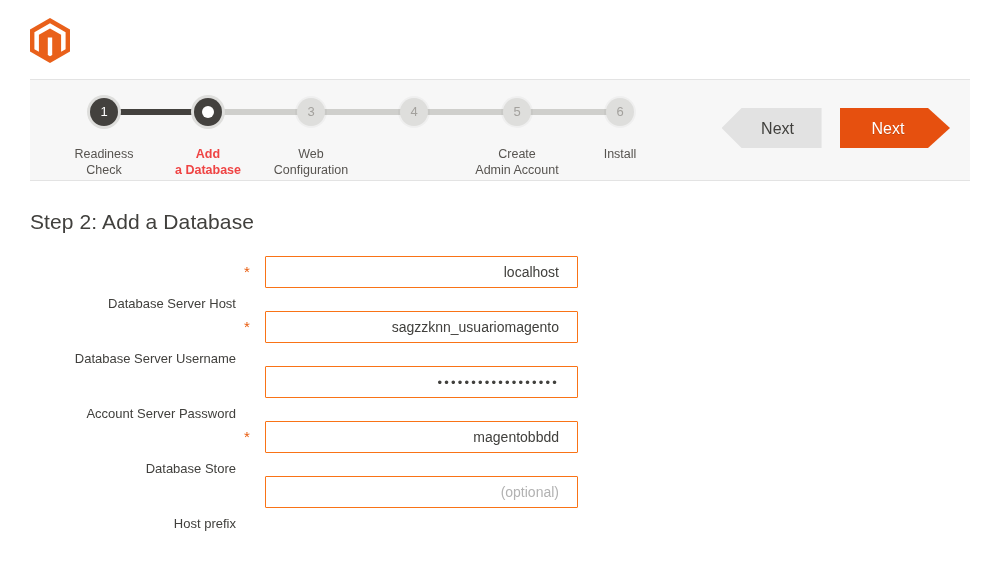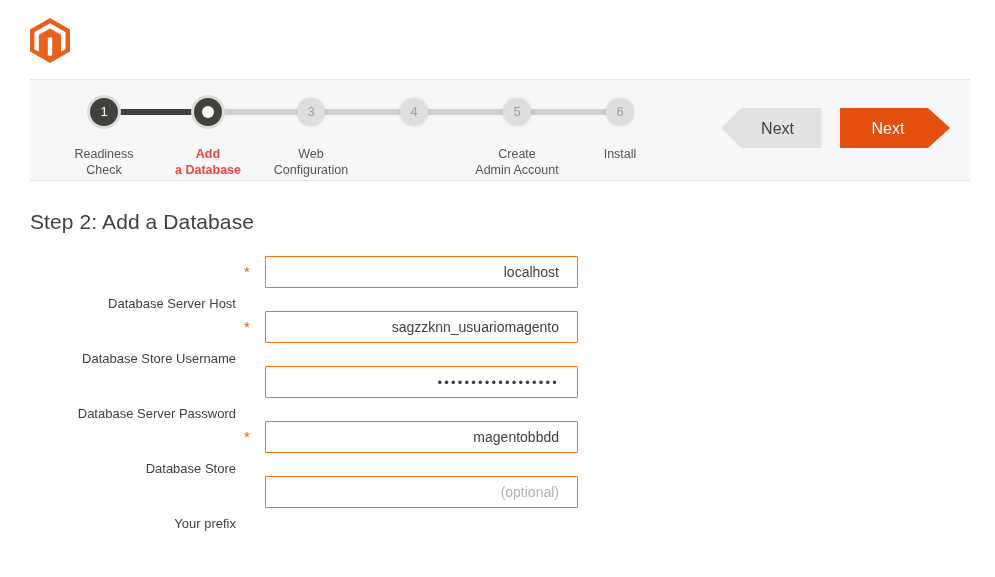--- a/index.html
+++ b/index.html
@@ -304,37 +304,37 @@
 
     <div class="form">
 
       <div class="form-row">
         <div class="field-label">Database Server Host</div>
         <div class="req">*</div>
         <input class="field-input" type="text" value="localhost" style="">
       </div>
 
       <div class="form-row">
-        <div class="field-label">Database Store Username</div>
+        <div class="field-label">Database Server Username</div>
         <div class="req">*</div>
         <input class="field-input" type="text" value="sagzzknn_usuariomagento" style="">
       </div>
 
       <div class="form-row">
-        <div class="field-label">Database Server Password</div>
+        <div class="field-label">Account Server Password</div>
         <input class="field-input masked" type="text" value="••••••••••••••••••" style="">
       </div>
 
       <div class="form-row">
         <div class="field-label">Database Store</div>
         <div class="req">*</div>
         <input class="field-input" type="text" value="magentobbdd" style="">
       </div>
 
       <div class="form-row">
-        <div class="field-label">Your prefix</div>
+        <div class="field-label">Host prefix</div>
         <input class="field-input" type="text" placeholder="(optional)" style="">
       </div>
 
     </div>
   </div>
 
 </div>
 
 </body></html>

